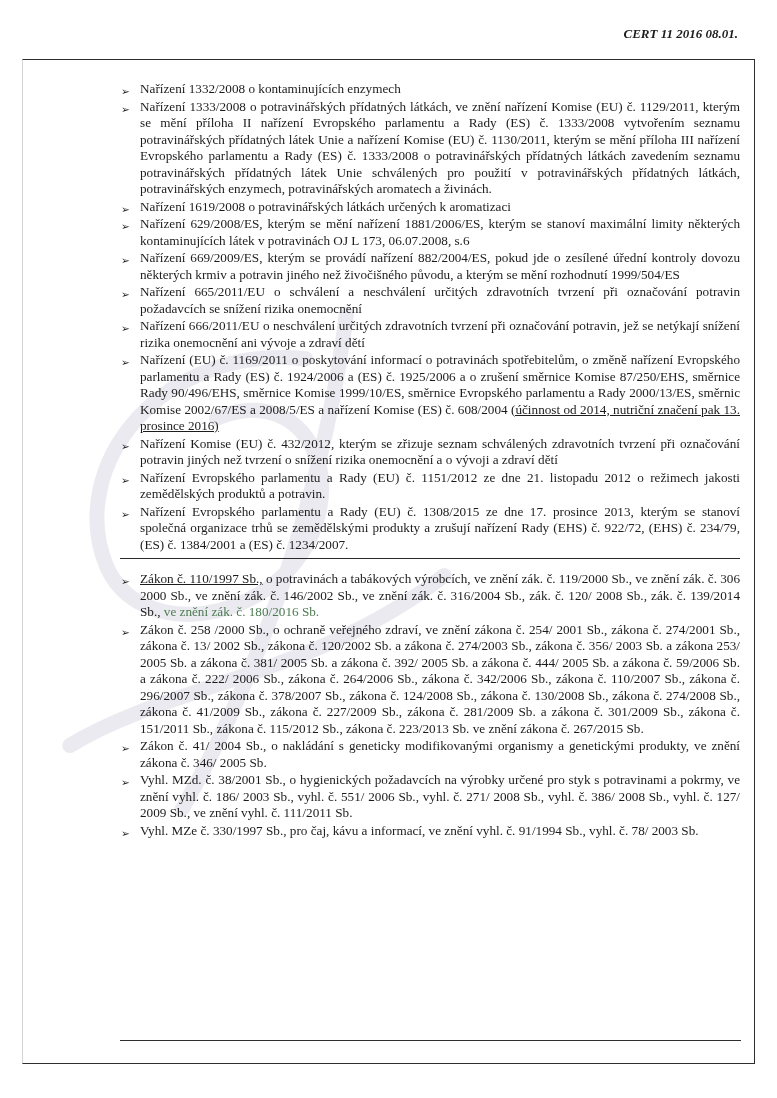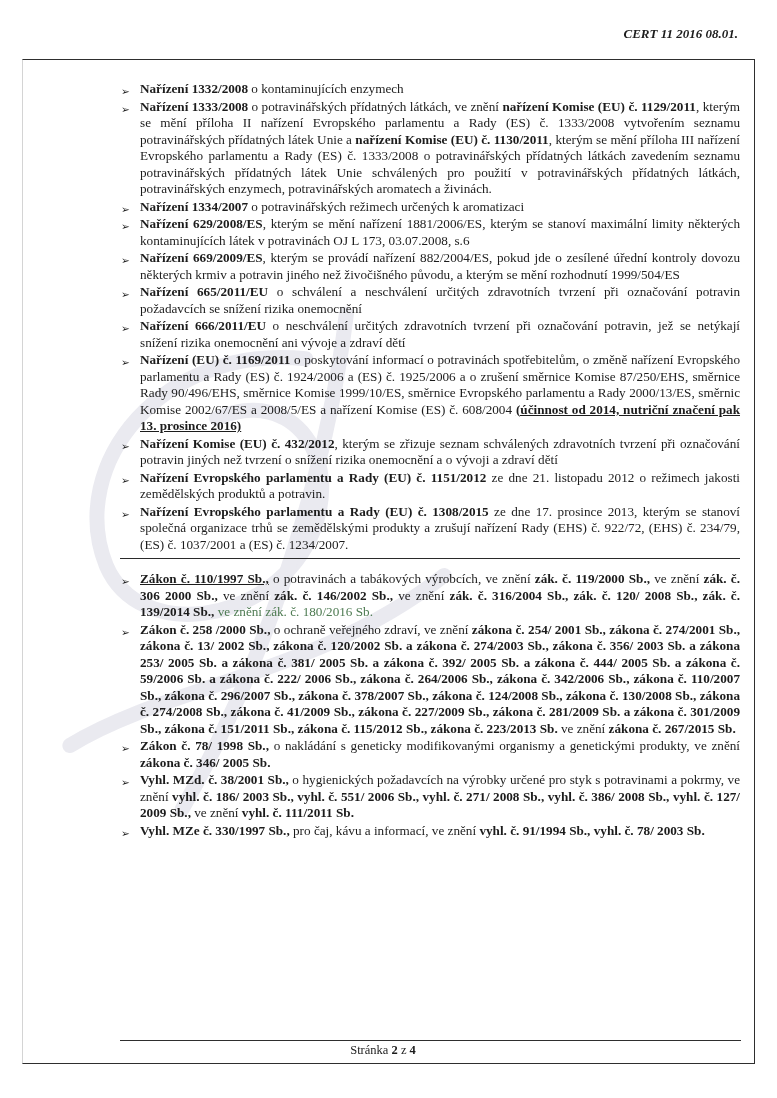--- a/index.html
+++ b/index.html
@@ -34,21 +34,21 @@
     position:absolute; top:81px; left:120px; right:26px;
   }
   .item {
     position:relative; padding-left:20px; text-align:justify;
     font-size:13.2px; line-height:16.5px; margin:0 0 1px 0;
   }
   .bullet {
     position:absolute; left:1px; top:2px;
     font-family:"DejaVu Sans",sans-serif; font-size:10.5px; line-height:16.5px;
   }
-  .b { font-weight:bold; }
+  .b { font-weight:normal; }
   .u { text-decoration:underline; }
   .divider {
     border-top:1.6px solid #2a2a2a; margin:5px 0 12px 0;
   }
   .watermark {
     position:absolute; left:6px; top:295px; width:500px; height:520px;
     transform:rotate(-6deg); opacity:0.55; pointer-events:none;
   }
 </style>
 </head>
@@ -65,41 +65,35 @@
   </svg>
 
   <div class="doc-code">CERT 11 2016 08.01.</div>
 
   <div class="frame"></div>
 
   <div class="content">
       <div>
         <div class="item"><span class="bullet">➢</span><span class="b">Nařízení 1332/2008</span><span> o kontaminujících enzymech</span></div>
         <div class="item"><span class="bullet">➢</span><span class="b">Nařízení 1333/2008</span><span> o potravinářských přídatných látkách, ve znění </span><span class="b">nařízení Komise (EU) č. 1129/2011</span><span>, kterým se mění příloha II nařízení Evropského parlamentu a Rady (ES) č. 1333/2008 vytvořením seznamu potravinářských přídatných látek Unie a </span><span class="b">nařízení Komise (EU) č. 1130/2011</span><span>, kterým se mění příloha III nařízení Evropského parlamentu a Rady (ES) č. 1333/2008 o potravinářských přídatných látkách zavedením seznamu potravinářských přídatných látek Unie schválených pro použití v potravinářských přídatných látkách, potravinářských enzymech, potravinářských aromatech a živinách.</span></div>
-        <div class="item"><span class="bullet">➢</span><span class="b">Nařízení 1334/2007</span><span> o potravinářských režimech určených k aromatizaci</span></div>
-        <div class="item"><span class="bullet">➢</span><span class="b">Nařízení 629/2008/ES</span><span>, kterým se mění nařízení 1881/2006/ES, kterým se stanoví maximální limity některých kontaminujících látek v potravinách OJ L 173, 03.07.2008, s.6</span></div>
+        <div class="item"><span class="bullet">➢</span><span class="b">Nařízení 1619/2008</span><span> o potravinářských látkách určených k aromatizaci</span></div>
+        <div class="item"><span class="bullet">➢</span><span class="b">Nařízení 629/2008/ES</span><span>, kterým se mění nařízení 1881/2006/ES, kterým se stanoví maximální limity některých kontaminujících látek v potravinách OJ L 173, 06.07.2008, s.6</span></div>
         <div class="item"><span class="bullet">➢</span><span class="b">Nařízení 669/2009/ES</span><span>, kterým se provádí nařízení 882/2004/ES, pokud jde o zesílené úřední kontroly dovozu některých krmiv a potravin jiného než živočišného původu, a kterým se mění rozhodnutí 1999/504/ES</span></div>
         <div class="item"><span class="bullet">➢</span><span class="b">Nařízení 665/2011/EU</span><span> o schválení a neschválení určitých zdravotních tvrzení při označování potravin požadavcích se snížení rizika onemocnění</span></div>
         <div class="item"><span class="bullet">➢</span><span class="b">Nařízení 666/2011/EU</span><span> o neschválení určitých zdravotních tvrzení při označování potravin, jež se netýkají snížení rizika onemocnění ani vývoje a zdraví dětí</span></div>
         <div class="item"><span class="bullet">➢</span><span class="b">Nařízení (EU) č. 1169/2011</span><span> o poskytování informací o potravinách spotřebitelům, o změně nařízení Evropského parlamentu a Rady (ES) č. 1924/2006 a (ES) č. 1925/2006 a o zrušení směrnice Komise 87/250/EHS, směrnice Rady 90/496/EHS, směrnice Komise 1999/10/ES, směrnice Evropského parlamentu a Rady 2000/13/ES, směrnic Komise 2002/67/ES a 2008/5/ES a nařízení Komise (ES) č. 608/2004 </span><span class="b u">(účinnost od 2014, nutriční značení pak 13. prosince 2016)</span></div>
         <div class="item"><span class="bullet">➢</span><span class="b">Nařízení Komise (EU) č. 432/2012</span><span>, kterým se zřizuje seznam schválených zdravotních tvrzení při označování potravin jiných než tvrzení o snížení rizika onemocnění a o vývoji a zdraví dětí</span></div>
         <div class="item"><span class="bullet">➢</span><span class="b">Nařízení Evropského parlamentu a Rady (EU) č. 1151/2012</span><span> ze dne 21. listopadu 2012 o režimech jakosti zemědělských produktů a potravin.</span></div>
-        <div class="item"><span class="bullet">➢</span><span class="b">Nařízení Evropského parlamentu a Rady (EU) č. 1308/2015</span><span> ze dne 17. prosince 2013, kterým se stanoví společná organizace trhů se zemědělskými produkty a zrušují nařízení Rady (EHS) č. 922/72, (EHS) č. 234/79, (ES) č. 1037/2001 a (ES) č. 1234/2007.</span></div>
+        <div class="item"><span class="bullet">➢</span><span class="b">Nařízení Evropského parlamentu a Rady (EU) č. 1308/2015</span><span> ze dne 17. prosince 2013, kterým se stanoví společná organizace trhů se zemědělskými produkty a zrušují nařízení Rady (EHS) č. 922/72, (EHS) č. 234/79, (ES) č. 1384/2001 a (ES) č. 1234/2007.</span></div>
       </div>
       <div class="divider"></div>
       <div>
         <div class="item"><span class="bullet">➢</span><span class="b u">Zákon č. 110/1997 Sb.,</span><span> o potravinách a tabákových výrobcích, ve znění </span><span class="b">zák. č. 119/2000 Sb.,</span><span> ve znění </span><span class="b">zák. č. 306 2000 Sb.,</span><span> ve znění </span><span class="b">zák. č. 146/2002 Sb.,</span><span> ve znění </span><span class="b">zák. č. 316/2004 Sb., zák. č. 120/ 2008 Sb., zák. č. 139/2014 Sb.,</span><span style="color: rgb(78, 123, 82);"> ve znění zák. č. 180/2016 Sb.</span></div>
         <div class="item"><span class="bullet">➢</span><span class="b">Zákon č. 258 /2000 Sb.,</span><span> o ochraně veřejného zdraví, ve znění </span><span class="b">zákona č. 254/ 2001 Sb., zákona č. 274/2001 Sb., zákona č. 13/ 2002 Sb., zákona č. 120/2002 Sb. a zákona č. 274/2003 Sb., zákona č. 356/ 2003 Sb. a zákona 253/ 2005 Sb. a zákona č. 381/ 2005 Sb. a zákona č. 392/ 2005 Sb. a zákona č. 444/ 2005 Sb. a zákona č. 59/2006 Sb. a zákona č. 222/ 2006 Sb., zákona č. 264/2006 Sb., zákona č. 342/2006 Sb., zákona č. 110/2007 Sb., zákona č. 296/2007 Sb., zákona č. 378/2007 Sb., zákona č. 124/2008 Sb., zákona č. 130/2008 Sb., zákona č. 274/2008 Sb., zákona č. 41/2009 Sb., zákona č. 227/2009 Sb., zákona č. 281/2009 Sb. a zákona č. 301/2009 Sb., zákona č. 151/2011 Sb., zákona č. 115/2012 Sb., zákona č. 223/2013 Sb.</span><span> ve znění </span><span class="b">zákona č. 267/2015 Sb.</span></div>
-        <div class="item"><span class="bullet">➢</span><span class="b">Zákon č. 78/ 1998 Sb.,</span><span> o nakládání s geneticky modifikovanými organismy a genetickými produkty, ve znění </span><span class="b">zákona č. 346/ 2005 Sb.</span></div>
+        <div class="item"><span class="bullet">➢</span><span class="b">Zákon č. 41/ 2004 Sb.,</span><span> o nakládání s geneticky modifikovanými organismy a genetickými produkty, ve znění </span><span class="b">zákona č. 346/ 2005 Sb.</span></div>
         <div class="item"><span class="bullet">➢</span><span class="b">Vyhl. MZd. č. 38/2001 Sb.,</span><span> o hygienických požadavcích na výrobky určené pro styk s potravinami a pokrmy, ve znění </span><span class="b">vyhl. č. 186/ 2003 Sb., vyhl. č. 551/ 2006 Sb., vyhl. č. 271/ 2008 Sb., vyhl. č. 386/ 2008 Sb., vyhl. č. 127/ 2009 Sb.,</span><span> ve znění </span><span class="b">vyhl. č. 111/2011 Sb.</span></div>
         <div class="item"><span class="bullet">➢</span><span class="b">Vyhl. MZe č. 330/1997 Sb.,</span><span> pro čaj, kávu a informací, ve znění </span><span class="b">vyhl. č. 91/1994 Sb., vyhl. č. 78/ 2003 Sb.</span></div>
       </div>
     </div>
 
   <div class="footer-rule"></div>
-  <div class="page-footer">
-    <span>Stránka</span>
-    <span class="b">2</span>
-    <span>z</span>
-    <span class="b">4</span>
-  </div>
 
 </div>
 
 </body></html>

